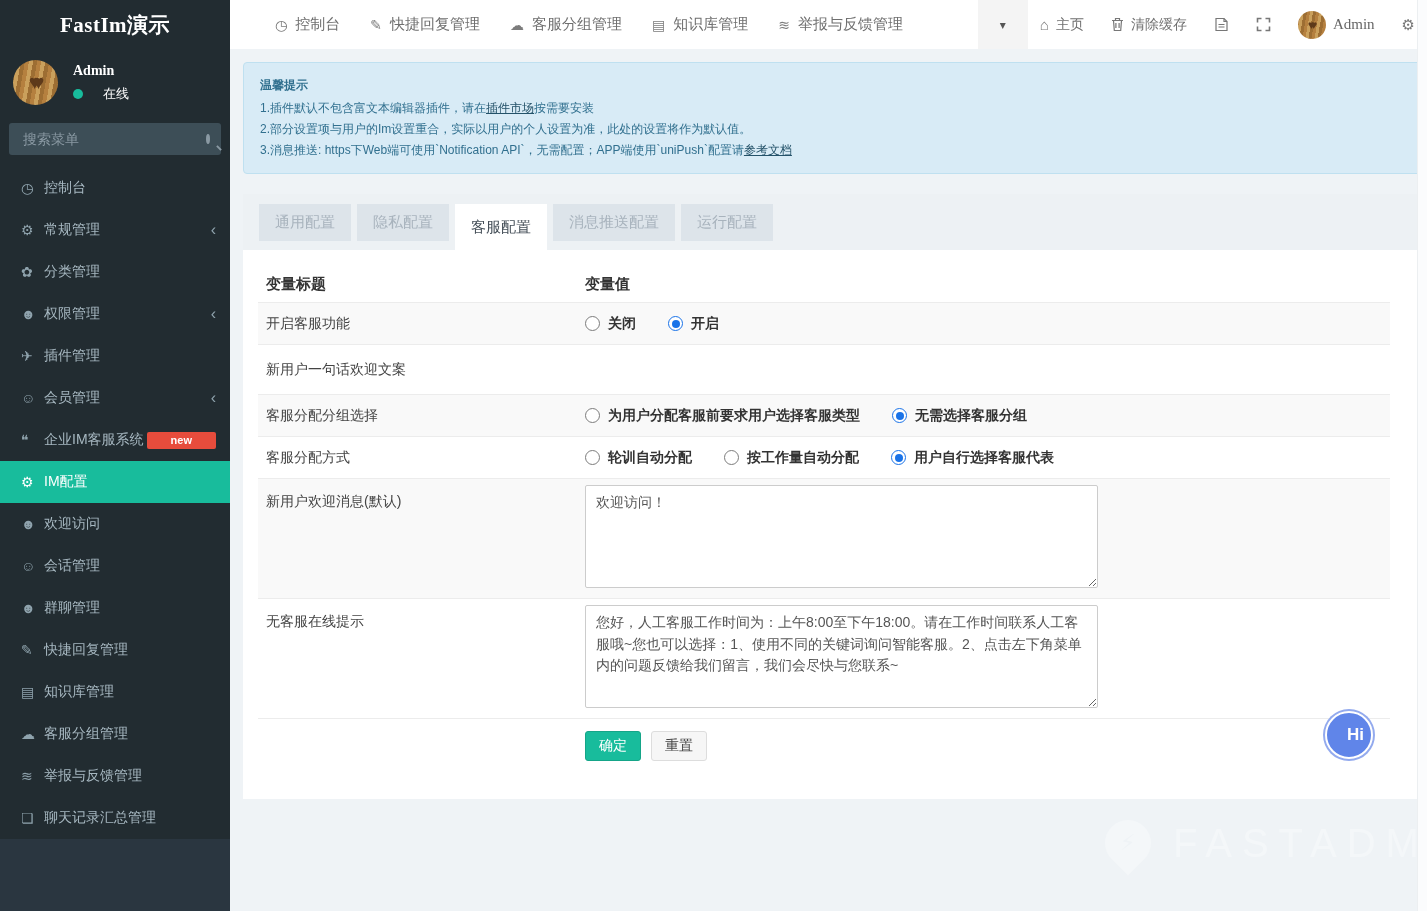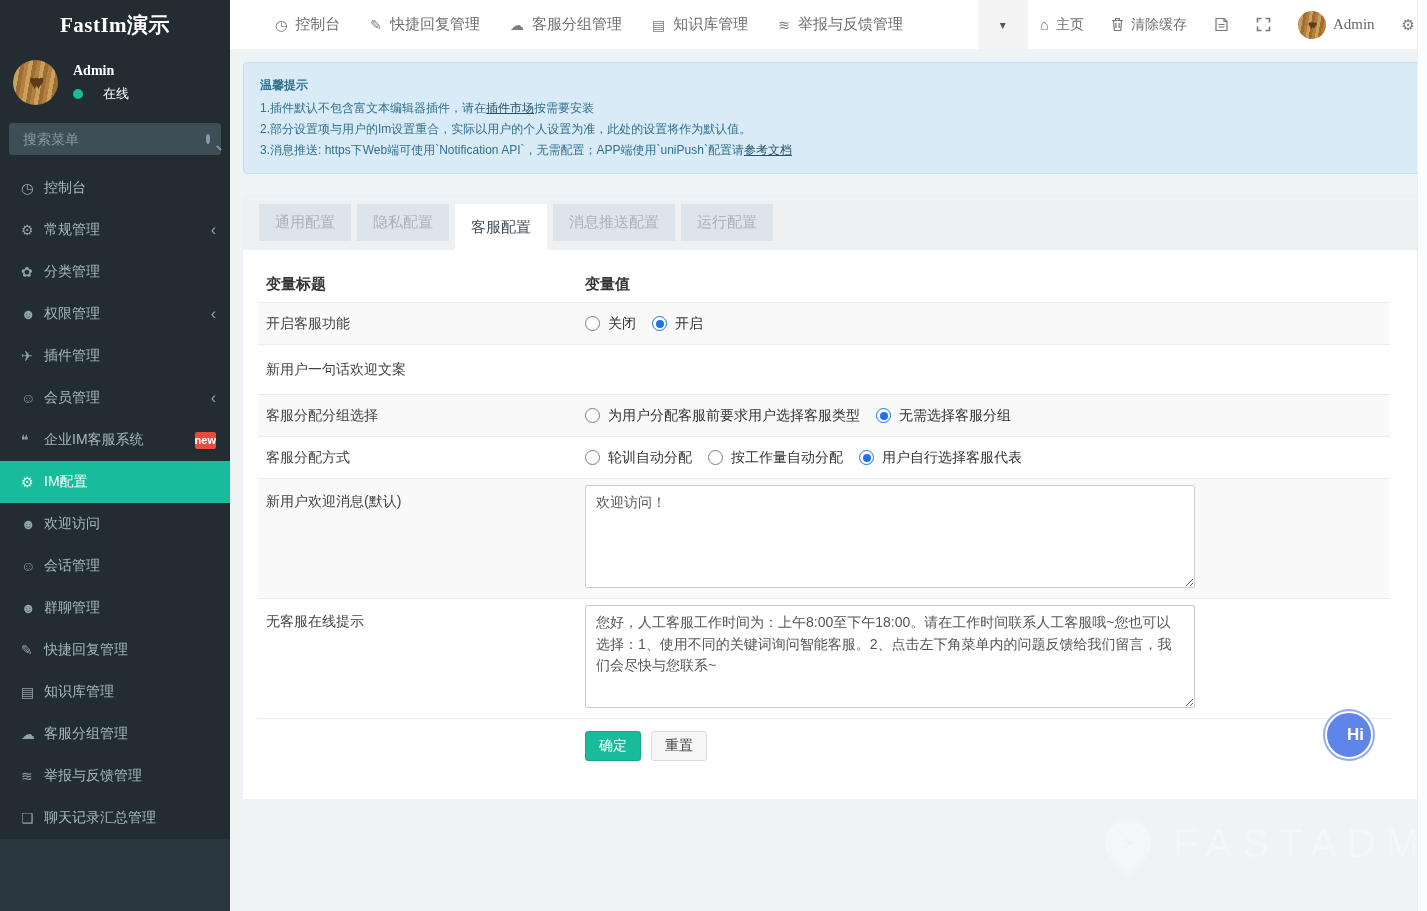--- a/index.html
+++ b/index.html
@@ -24,21 +24,21 @@
   .searchbox input::placeholder{color:#8a99a3;}
   .mag{width:10px;height:10px;border:2px solid #8a99a3;border-radius:50%;position:relative;margin-right:4px;}
   .mag::after{content:'';position:absolute;width:2px;height:6px;background:#8a99a3;transform:rotate(-45deg);left:10px;top:9px;}
   .menu{background:#222c31;padding:12px 0 0;}
   .mitem{height:42px;display:flex;align-items:center;padding:0 14px 0 21px;color:#a7b8c1;font-size:14px;cursor:pointer;position:relative;}
   .mitem .micon{width:23px;flex:0 0 23px;font-size:14px;text-align:left;color:#8fa3ad;}
   .mitem .mlabel{flex:1;}
   .mitem .chev{color:#8fa3ad;font-size:16px;line-height:1;}
   .mitem.active{background:#18bc9c;color:#fff;}
   .mitem.active .micon{color:#fff;}
-  .badge-new{background:#e74c3c;color:#fff;font-size:11px;font-weight:bold;border-radius:2px;padding:3px 0;line-height:1;}
+  .badge-new{background:#e74c3c;color:#fff;font-size:11px;font-weight:bold;border-radius:2px;padding:3px 24px;line-height:1;}
 
   
   .main{flex:1;display:flex;flex-direction:column;position:relative;min-width:0;}
   .topbar{height:49px;background:#fff;display:flex;align-items:center;flex:0 0 49px;}
   .topnav{display:flex;align-items:center;height:100%;padding-left:30px;}
   .tnav{display:flex;align-items:center;gap:8px;padding:0 15px;height:100%;color:#6f6f6f;font-size:15px;cursor:pointer;}
   .tnav .ticon{color:#7c7c7c;font-size:14px;}
   .top-spacer{flex:1;}
   .caretbox{width:50px;height:49px;background:#f4f4f4;display:flex;align-items:center;justify-content:center;color:#555;font-size:12px;cursor:pointer;}
   .topright{display:flex;align-items:center;gap:27px;padding:0 12px 0 12px;height:100%;}
@@ -71,28 +71,28 @@
   .frow.striped{background:#f9f9f9;}
   .frow.top{align-items:flex-start;}
   .fcell-l{width:327px;flex:0 0 327px;padding:10px 10px 10px 8px;color:#444;font-size:14px;}
   .fcell-r{flex:1;padding:6px 0;}
   .fhead .fcell-l,.fhead .fcell-r{font-weight:bold;color:#333;font-size:15px;padding-top:8px;padding-bottom:8px;}
   .row-sm{min-height:42px;}
   .row-md{min-height:50px;}
   .row-lg{min-height:116px;}
   .frow.top .fcell-l{padding-top:14px;}
 
-  .radio-group{display:flex;align-items:center;gap:16px;}
+  .radio-group{display:flex;align-items:center;gap:32px;font-weight:bold;}
   .radio-opt{display:flex;align-items:center;gap:8px;color:#333;font-size:14px;cursor:pointer;}
   .radio{width:15px;height:15px;border-radius:50%;border:1.5px solid #7c7c7c;background:#fff;display:inline-block;position:relative;flex:0 0 15px;}
   .radio.checked{border-color:#1a73e8;}
   .radio.checked::after{content:'';position:absolute;left:2.5px;top:2.5px;right:2.5px;bottom:2.5px;border-radius:50%;background:#1a73e8;}
 
   .txt-input{width:513px;height:30px;border:1px solid #ccc;border-radius:2px;padding:4px 10px;font-size:14px;color:#555;outline:none;}
-  .txt-area{width:610px;height:103px;border:1px solid #ccc;border-radius:2px;padding:6px 10px;font-size:14px;color:#555;
+  .txt-area{width:513px;height:103px;border:1px solid #ccc;border-radius:2px;padding:6px 10px;font-size:14px;color:#555;
             line-height:1.55;outline:none;resize:vertical;}
 
   .btnrow{display:flex;gap:10px;padding:12px 0 0 327px;}
   .btn{height:30px;padding:0 13px;border-radius:3px;font-size:14px;cursor:pointer;display:flex;align-items:center;}
   .btn-ok{background:#18bc9c;border:1px solid #15a588;color:#fff;}
   .btn-reset{background:#f6f6f6;border:1px solid #ddd;color:#444;}
 
   
   .fab{position:absolute;left:1325px;top:711px;width:48px;height:48px;border-radius:50%;
        background:#6085e9;border:2px solid #fff;box-shadow:0 0 0 2px #93aaee;color:#fff;

